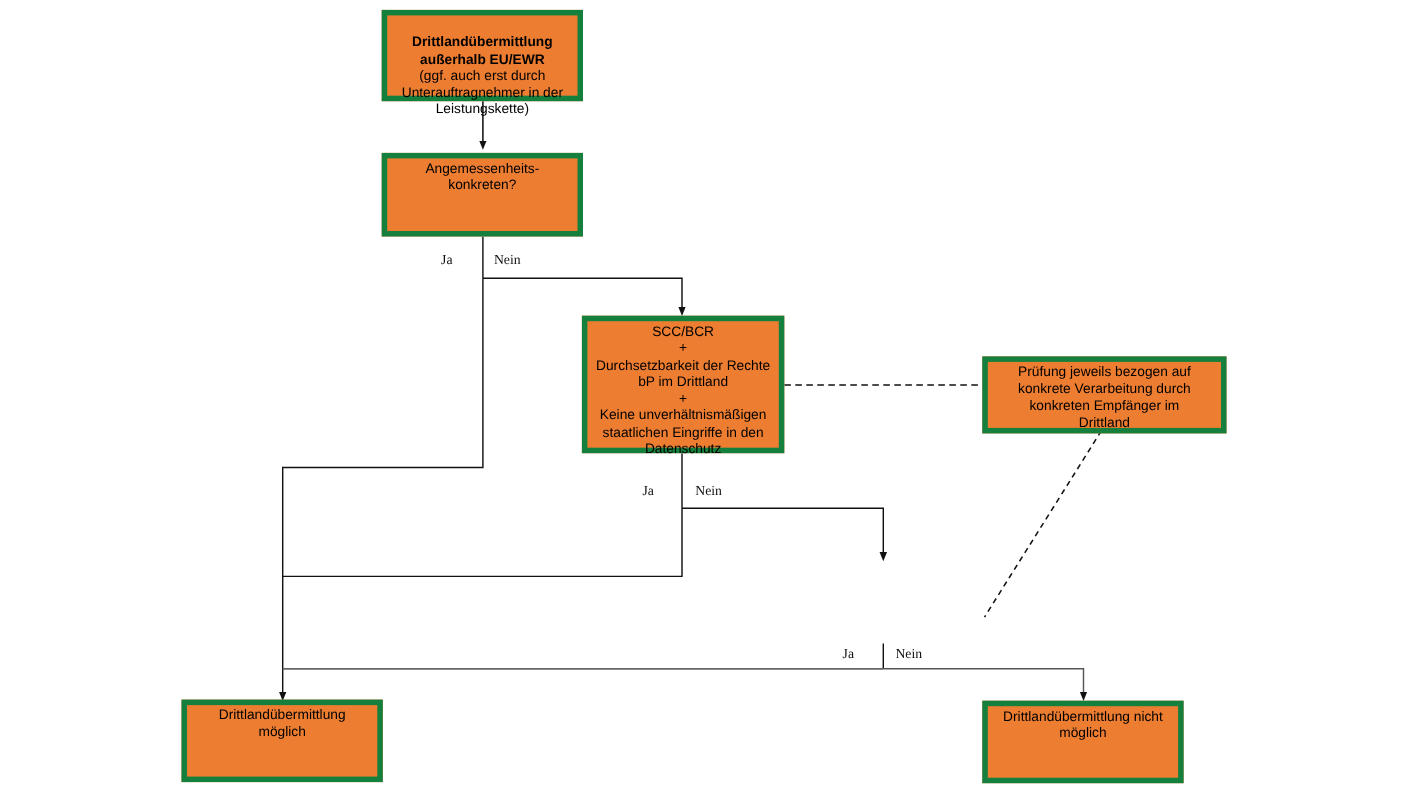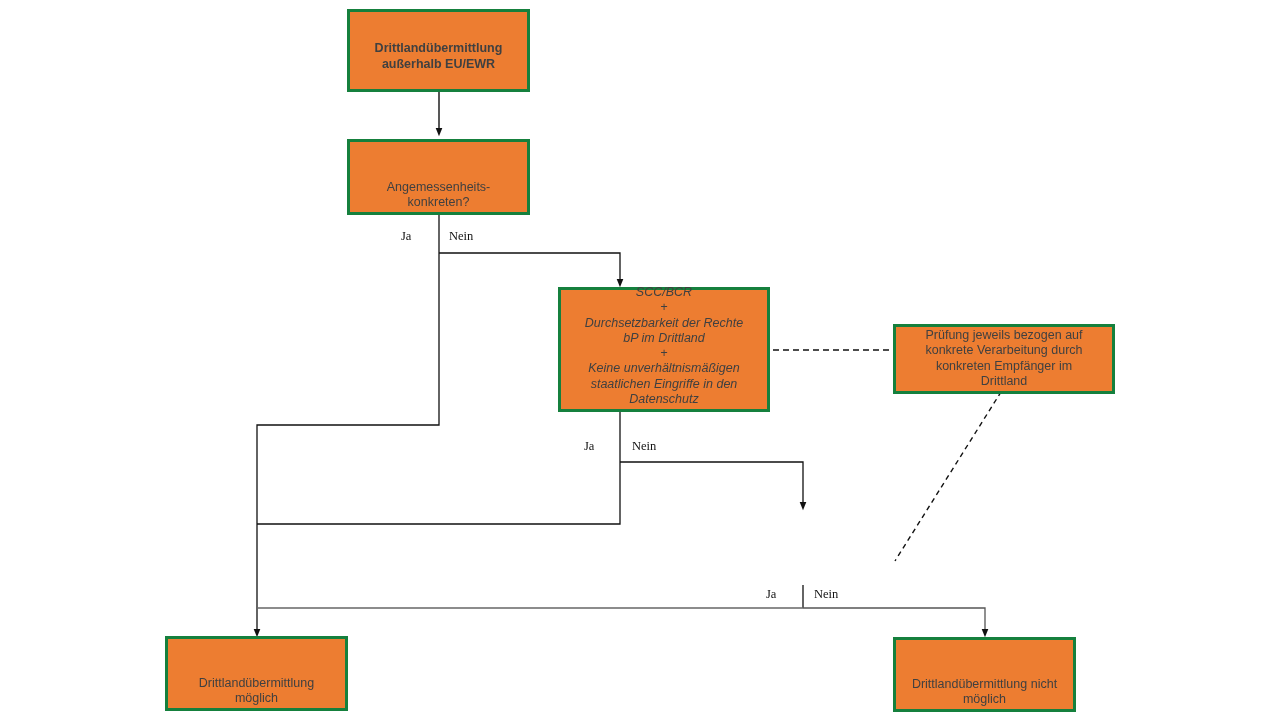--- a/index.html
+++ b/index.html
@@ -23,25 +23,25 @@
   #connector-layer {
     position: absolute;
     left: 0; top: 0;
     width: 1280px;
     height: 720px;
     pointer-events: none;
   }
   .node {
     position: absolute;
     background: #ED7D31;
-    border: 3px solid #15803d;
+    border: 5px solid #15803d;
     box-sizing: border-box;
-    color: #404040;
+    color: #000000;
     display: flex;
-    align-items: flex-end;
+    align-items: flex-start;
     justify-content: center;
     text-align: center;
     line-height: 1.22;
     font-family: "Liberation Sans", sans-serif;
     font-size: 12.5px;
     padding: 2px 5px;
   }
   .node .node-text {
     width: 100%;
     white-space: pre-line;
@@ -94,30 +94,32 @@
     <path d="M803,608 L985,608 L985,633" stroke="#555555" stroke-width="1.3" fill="none" marker-end="url(#arrowhead)"></path>
 
     <path d="M713,350 L893,350" stroke="#111111" stroke-width="1.4" fill="none" stroke-dasharray="6,4"></path>
 
     <path d="M1006,384 L895,561" stroke="#111111" stroke-width="1.4" fill="none" stroke-dasharray="5,4"></path>
   </svg>
 
   <div class="node mixed" style="left:347px; top:9px; width:183px; height:83px;">
     <span class="node-text">
       <span class="hd">Drittlandübermittlung
-außerhalb EU/EWR</span><br>
+außerhalb EU/EWR</span><br><span>(ggf. auch erst durch
+Unterauftragnehmer in der
+Leistungskette)</span>
     </span>
   </div>
 
   <div class="node" style="left:347px; top:139px; width:183px; height:76px;">
     <span class="node-text">Angemessenheits-
 konkreten?</span>
   </div>
 
-  <div class="node" style="left:558px; top:287px; width:212px; height:125px;font-style:italic;">
+  <div class="node" style="left:529px; top:287px; width:184px; height:125px;">
     <span class="node-text">SCC/BCR
 +
 Durchsetzbarkeit der Rechte
 bP im Drittland
 +
 Keine unverhältnismäßigen
 staatlichen Eingriffe in den
 Datenschutz</span>
   </div>
 

